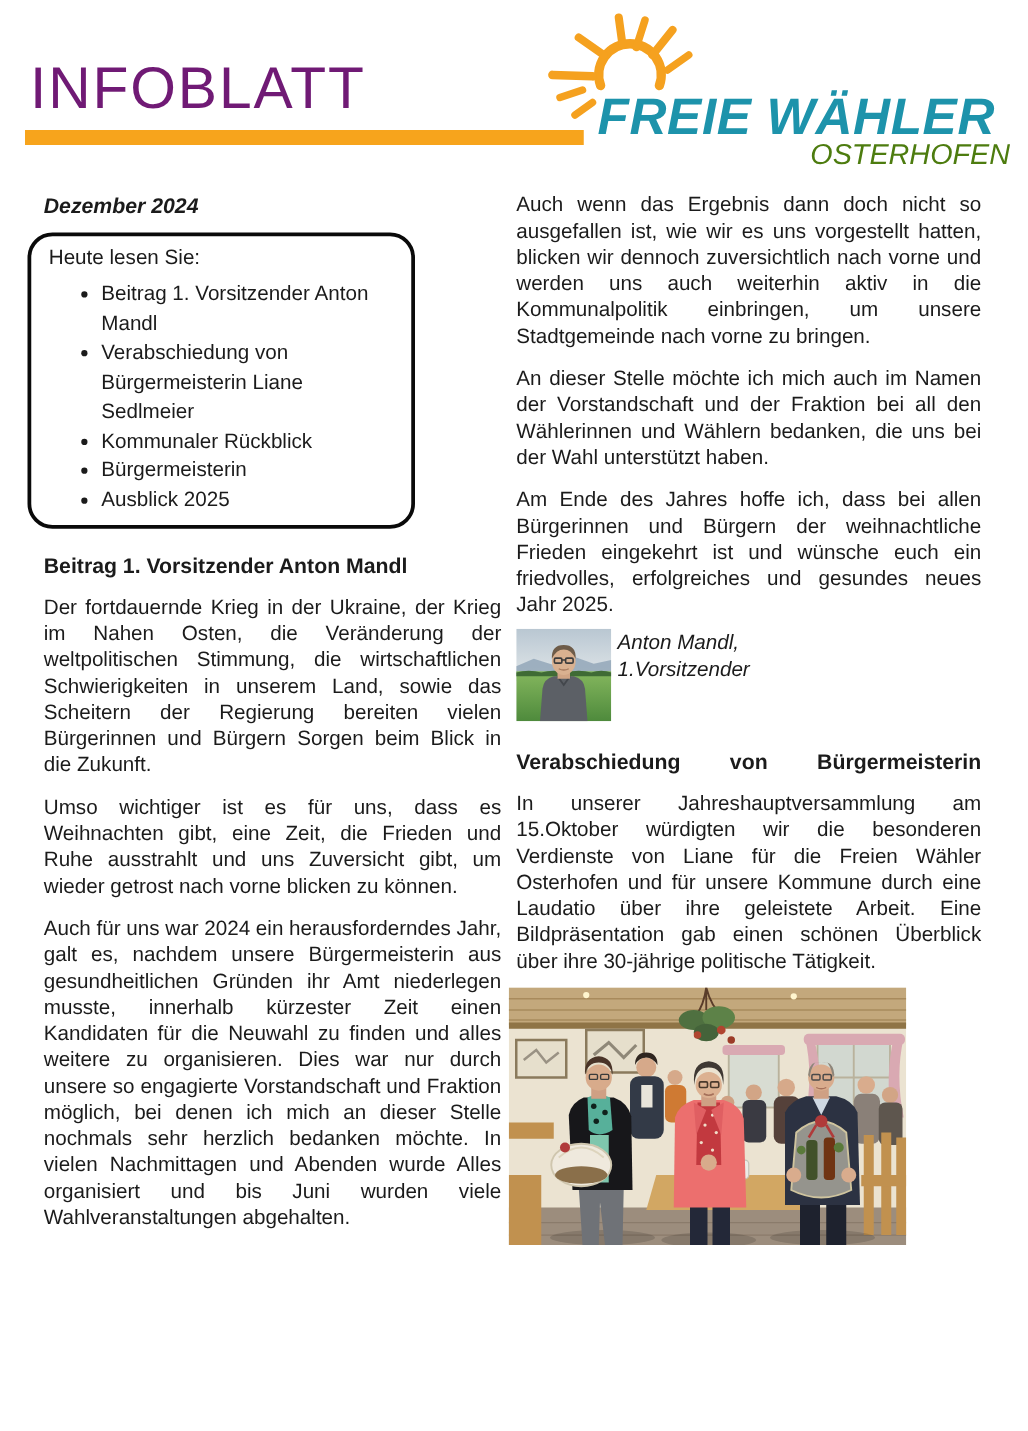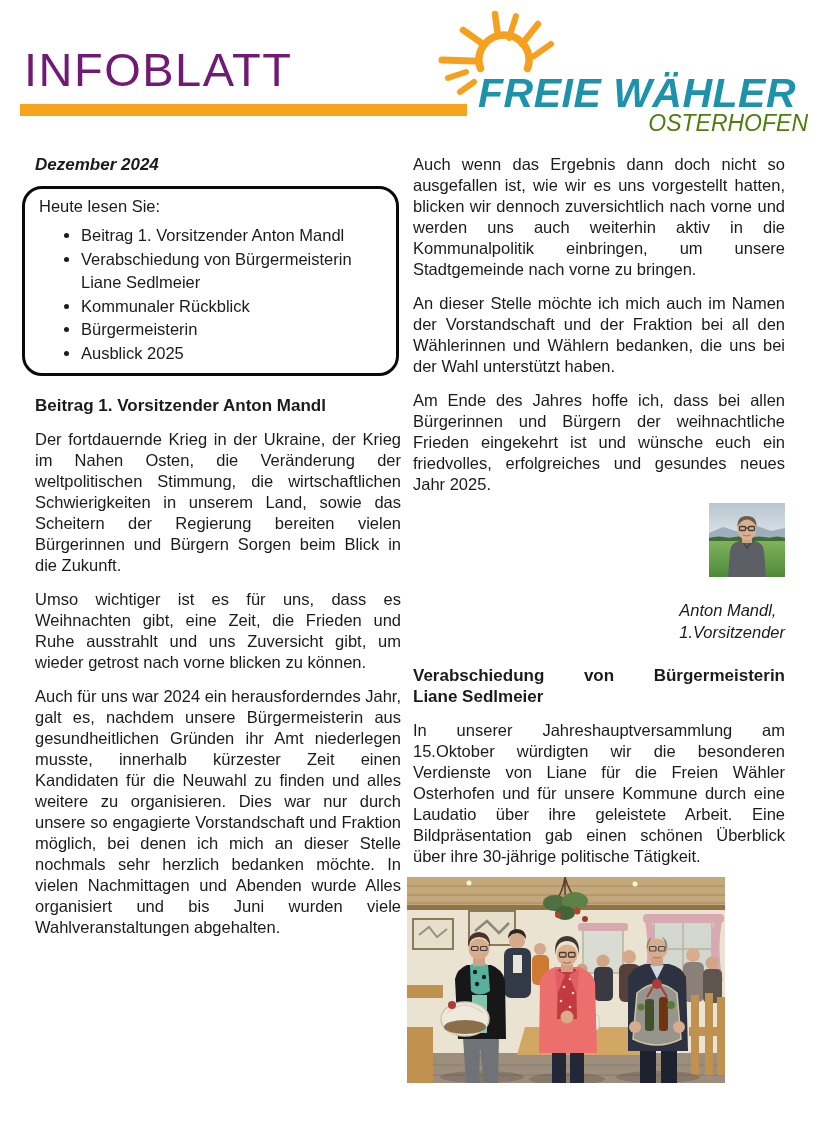--- a/index.html
+++ b/index.html
@@ -25,37 +25,37 @@
   }
   .brand-location {
     position:absolute; left:600px; top:110px; width:208px; text-align:right;
     font-size:23px; font-style:italic; color:#4d7c0f; white-space:nowrap;
   }
   
   .col-left  { position:absolute; left:35px;  top:155px; width:366px; }
   .col-right { position:absolute; left:413px; top:146px; width:372px; }
   .issue-date { font-size:17px; font-weight:bold; font-style:italic; }
   .toc-box {
-    margin:11px 0 0 -13px; width:377px;
+    margin:11px 0 0 -13px; width:310px;
     border:3px solid #0a0a0a; border-radius:20px;
     padding:8px 12px 8px 14px;
   }
   .toc-title { font-size:16.5px; }
   .toc-box ul { margin:8px 0 0 0; padding-left:42px; }
   .toc-box li { font-size:16.5px; line-height:23.5px; padding-right:14px; }
   .art-heading { margin-top:20px; font-size:17px; font-weight:bold; }
   .h-just { text-align:justify; -moz-text-align-last:justify; text-align-last:justify; }
   p.body {
     margin:13px 0 0 0; font-size:16.5px; line-height:21px;
     text-align:justify; hyphens:none;
   }
   p.body.first { margin-top:8px; }
   p.salutation { text-align:left; margin-top:14px; }
   
-  .portrait-row { margin-top:8px; display:flex; align-items:flex-end; gap:22px;flex-direction:column; }
+  .portrait-row { margin-top:8px; display:flex; align-items:flex-start; gap:5px; }
   .portrait-photo { width:76px; height:74px; display:block; flex:0 0 auto; }
   .portrait-caption { font-size:16.5px; font-style:italic; line-height:22px; }
   .art2-heading { margin-top:22px; font-size:17px; font-weight:bold; line-height:21px; }
   
   .group-photo { margin:10px 0 0 -6px; width:318px; height:206px; display:block; }
 </style>
 </head>
 <body>
 
 <div class="page-title">INFOBLATT</div>
@@ -131,21 +131,20 @@
       <path d="M34 32 Q38 34 42 32" stroke="#a57a5e" stroke-width="1" fill="none"></path>
     </svg>
     <div class="portrait-caption">
       <div>Anton Mandl,</div>
       <div>1.Vorsitzender</div>
     </div>
   </div>
 
   <div class="art2-heading">
     <div class="h-just">Verabschiedung von Bürgermeisterin</div>
-    <div>Liane Sedlmeier</div>
   </div>
   <p class="body">In unserer Jahreshauptversammlung am 15.Oktober würdigten wir die besonderen Verdienste von Liane für die Freien Wähler Osterhofen und für unsere Kommune durch eine Laudatio über ihre geleistete Arbeit. Eine Bildpräsentation gab einen schönen Überblick über ihre 30-jährige politische Tätigkeit.</p>
 
   <svg class="group-photo" viewBox="0 0 318 206" aria-hidden="true">
 
     <rect width="318" height="206" fill="#ebe3d1"></rect>
 
     <rect width="318" height="30" fill="#c3a87c"></rect>
     <path d="M0 9 H318 M0 18 H318 M0 26 H318" stroke="#a88a5c" stroke-width="1.2"></path>
     <rect y="28" width="318" height="5" fill="#8f7446"></rect>

